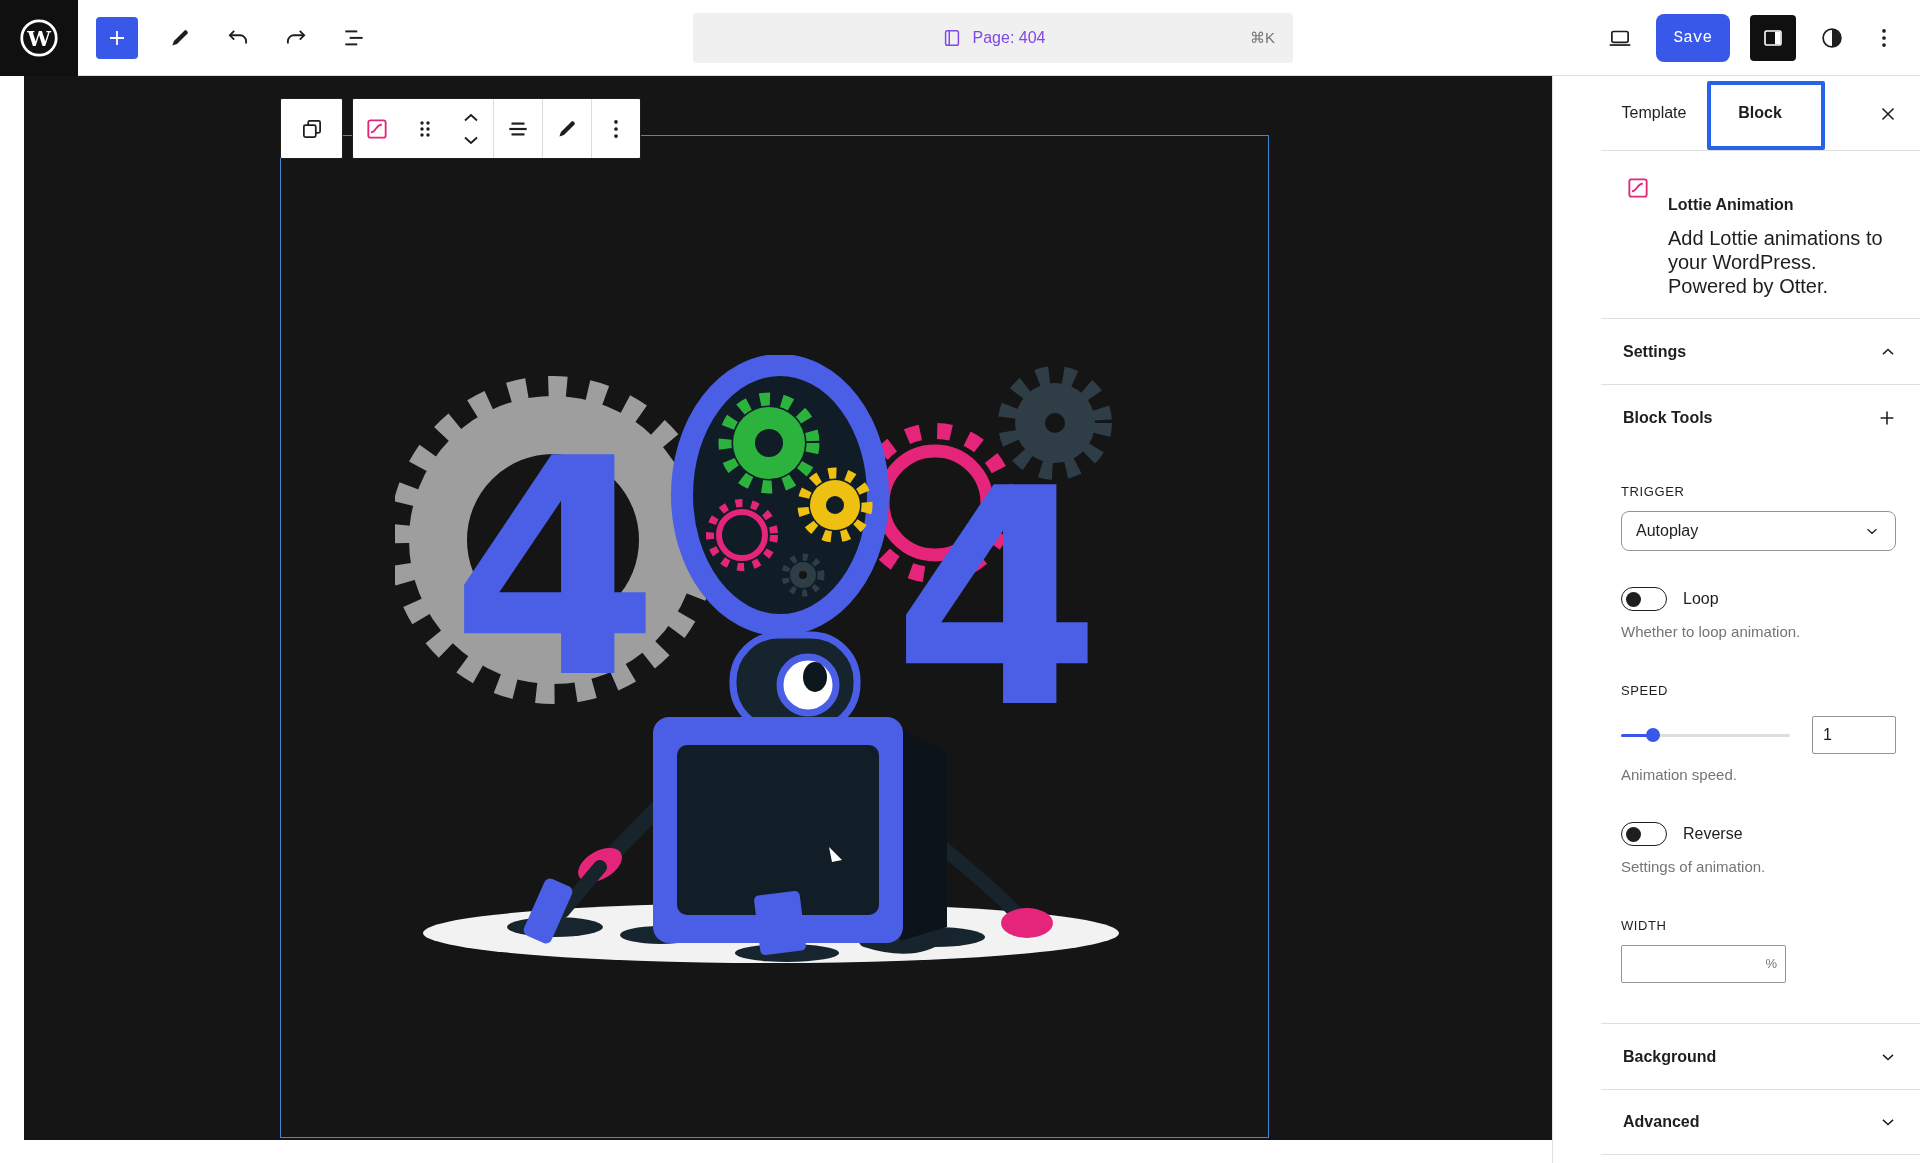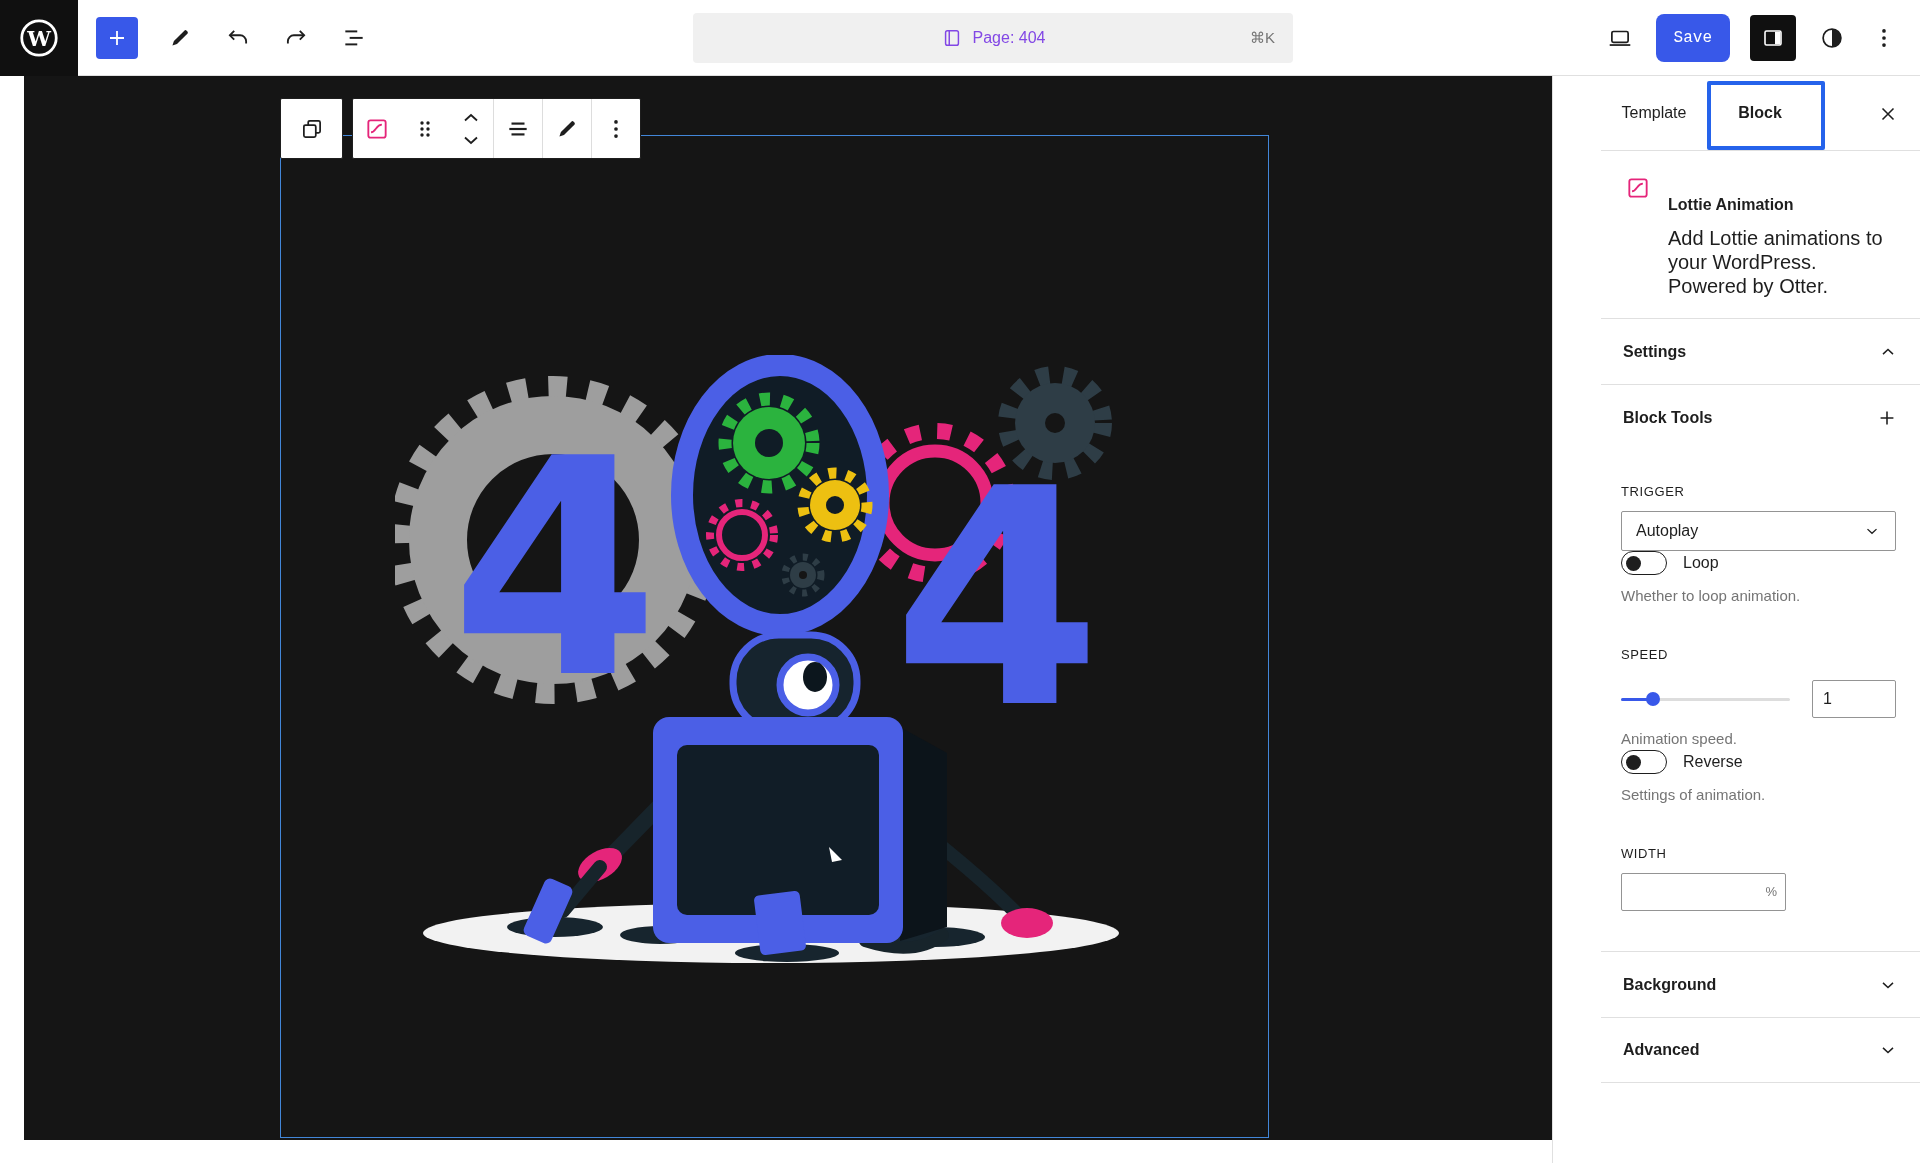--- a/index.html
+++ b/index.html
@@ -61,25 +61,25 @@
   .bc-title { font-size:16px; font-weight:600; margin-bottom:12px; }
   .bc-desc { font-size:20px; line-height:24px; color:#1e1e1e; }
 
   .panel-row { height:66px; border-top:1px solid #e0e0e0; display:flex; align-items:center;
     justify-content:space-between; padding:0 22px; background:none; width:100%; border-left:none; border-right:none; border-bottom:none; cursor:pointer; font-family:inherit; }
   .panel-row .panel-title { font-size:16px; font-weight:600; color:#1e1e1e; }
   .panel-row:last-of-type { border-bottom:1px solid #e0e0e0; }
   .settings-body { padding:34px 24px 40px 20px; }
 
   .ctl-label { font-size:13px; font-weight:500; letter-spacing:.6px; color:#1e1e1e; margin-bottom:12px; }
-  .select-ctl { height:40px; border:1px solid #949494; border-radius:2px; display:flex; align-items:center;
+  .select-ctl { height:40px; border:1px solid #949494; border-radius:8px; display:flex; align-items:center;
     justify-content:space-between; padding:0 14px; font-size:16px; cursor:pointer; background:#fff; width:100%; font-family:inherit; color:#1e1e1e; }
   .help { font-size:15px; color:#757575; line-height:22px; margin-top:10px; }
 
-  .toggle-row { display:flex; align-items:center; gap:16px; }
+  .toggle-row { display:flex; align-items:center; gap:16px; margin-top:36px; }
   .toggle { width:46px; height:24px; border:1.5px solid #1e1e1e; border-radius:13px; background:#fff;
     position:relative; cursor:pointer; flex:0 0 auto; }
   .toggle .knob { position:absolute; left:4px; top:3.5px; width:15px; height:15px; border-radius:50%; background:#1e1e1e; }
   .toggle-label { font-size:16px; color:#1e1e1e; }
 
   .speed-row { display:flex; align-items:center; gap:22px; margin-top:18px; }
   .slider { position:relative; flex:1; height:24px; cursor:pointer; }
   .slider .track { position:absolute; top:11px; left:0; right:0; height:3px; background:#ddd; border-radius:2px; }
   .slider .fill { position:absolute; top:11px; left:0; width:19%; height:3px; background:var(--accent); border-radius:2px; }
   .slider .thumb { position:absolute; top:5px; left:calc(19% - 7px); width:14px; height:14px; border-radius:50%; background:var(--accent); }

